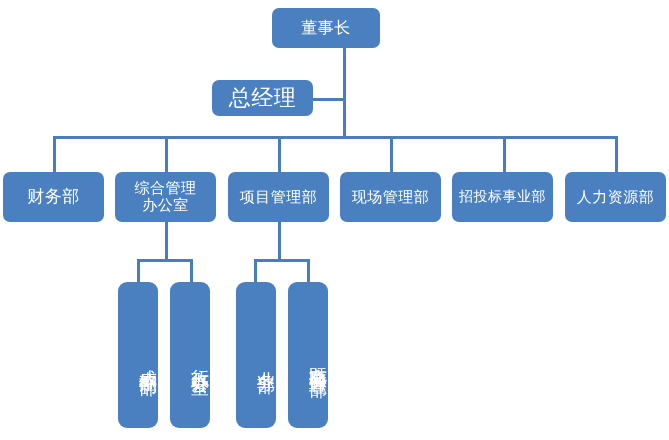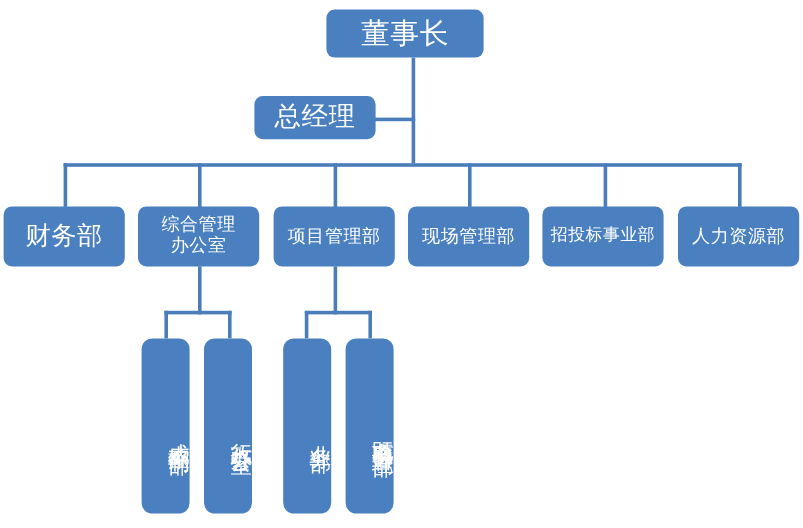--- a/index.html
+++ b/index.html
@@ -79,29 +79,29 @@
   <div class="line v" style="left:165px; top:222px; height:40px;"></div>
   <div class="line h" style="left:137px; top:259px; width:56px;"></div>
   <div class="line v" style="left:137px; top:259px; height:23px;"></div>
   <div class="line v" style="left:190px; top:259px; height:23px;"></div>
 
   <div class="line v" style="left:278px; top:222px; height:40px;"></div>
   <div class="line h" style="left:254px; top:259px; width:56px;"></div>
   <div class="line v" style="left:254px; top:259px; height:23px;"></div>
   <div class="line v" style="left:307px; top:259px; height:23px;"></div>
 
-  <div class="node" style="left:272px; top:8px; width:131px; height:40px; font-size:24px;text-align:right;">
+  <div class="node" style="left:272px; top:8px; width:108px; height:40px; font-size:16px;text-align:right;">
     <span class="label">董事长</span>
   </div>
 
   <div class="node" style="left:212px; top:80px; width:101px; height:36px; font-size:22px;">
     <span class="label">总经理</span>
   </div>
 
-  <div class="node" style="left:3px; top:172px; width:101px; height:50px; font-size:21px;">
+  <div class="node" style="left:3px; top:172px; width:101px; height:50px; font-size:17px;">
     <span class="label">财务部</span>
   </div>
 
   <div class="node" style="left:115px; top:172px; width:101px; height:50px; font-size:15px;font-family:Liberation Serif, serif;">
     <span class="label">综合管理
 办公室</span>
   </div>
 
   <div class="node" style="left:228px; top:172px; width:101px; height:50px; font-size:15px;">
     <span class="label">项目管理部</span>

